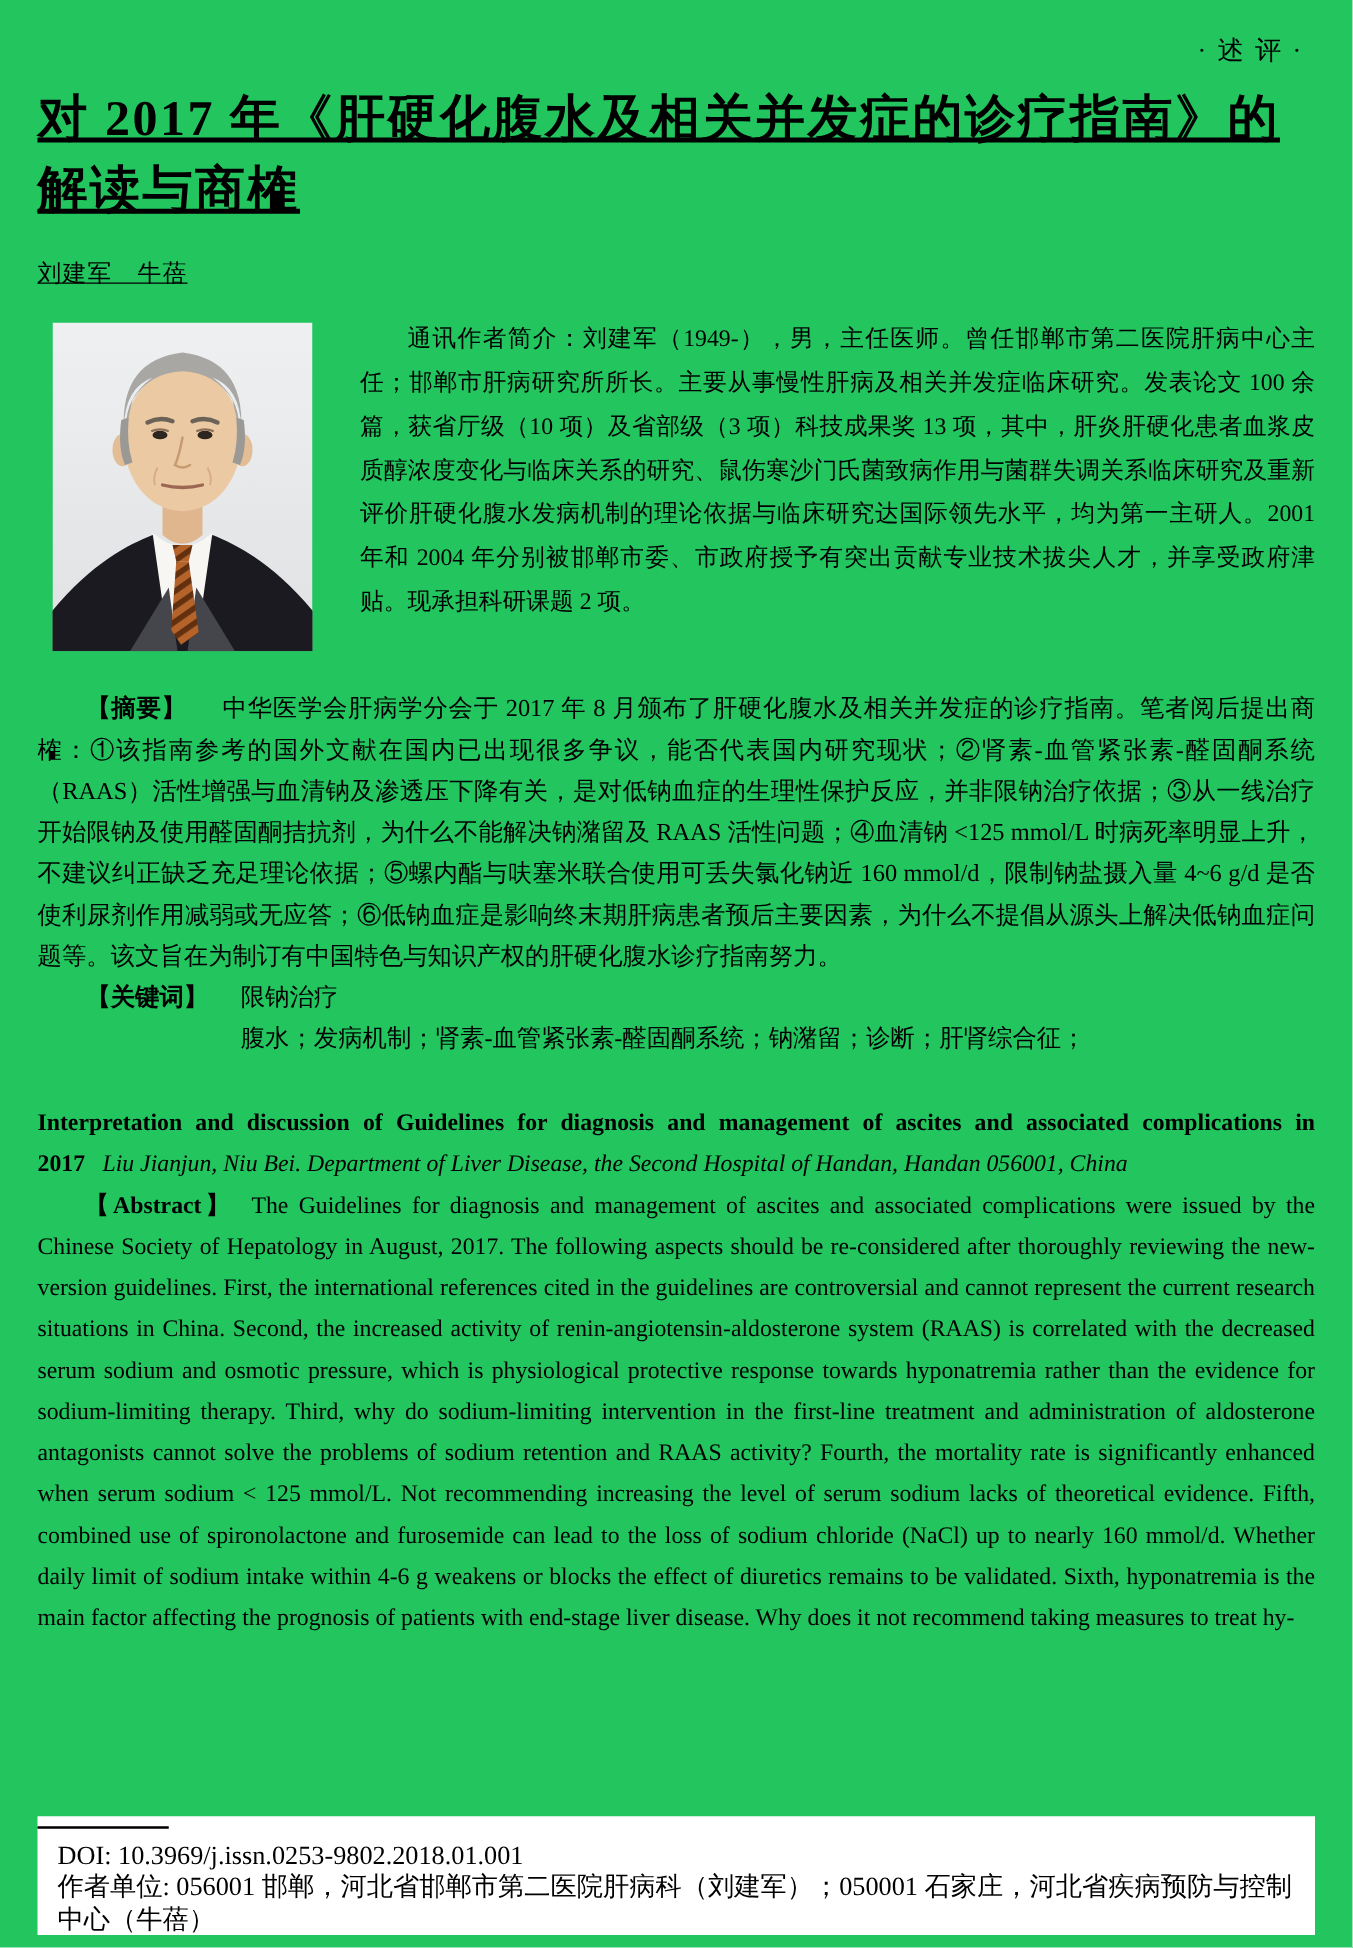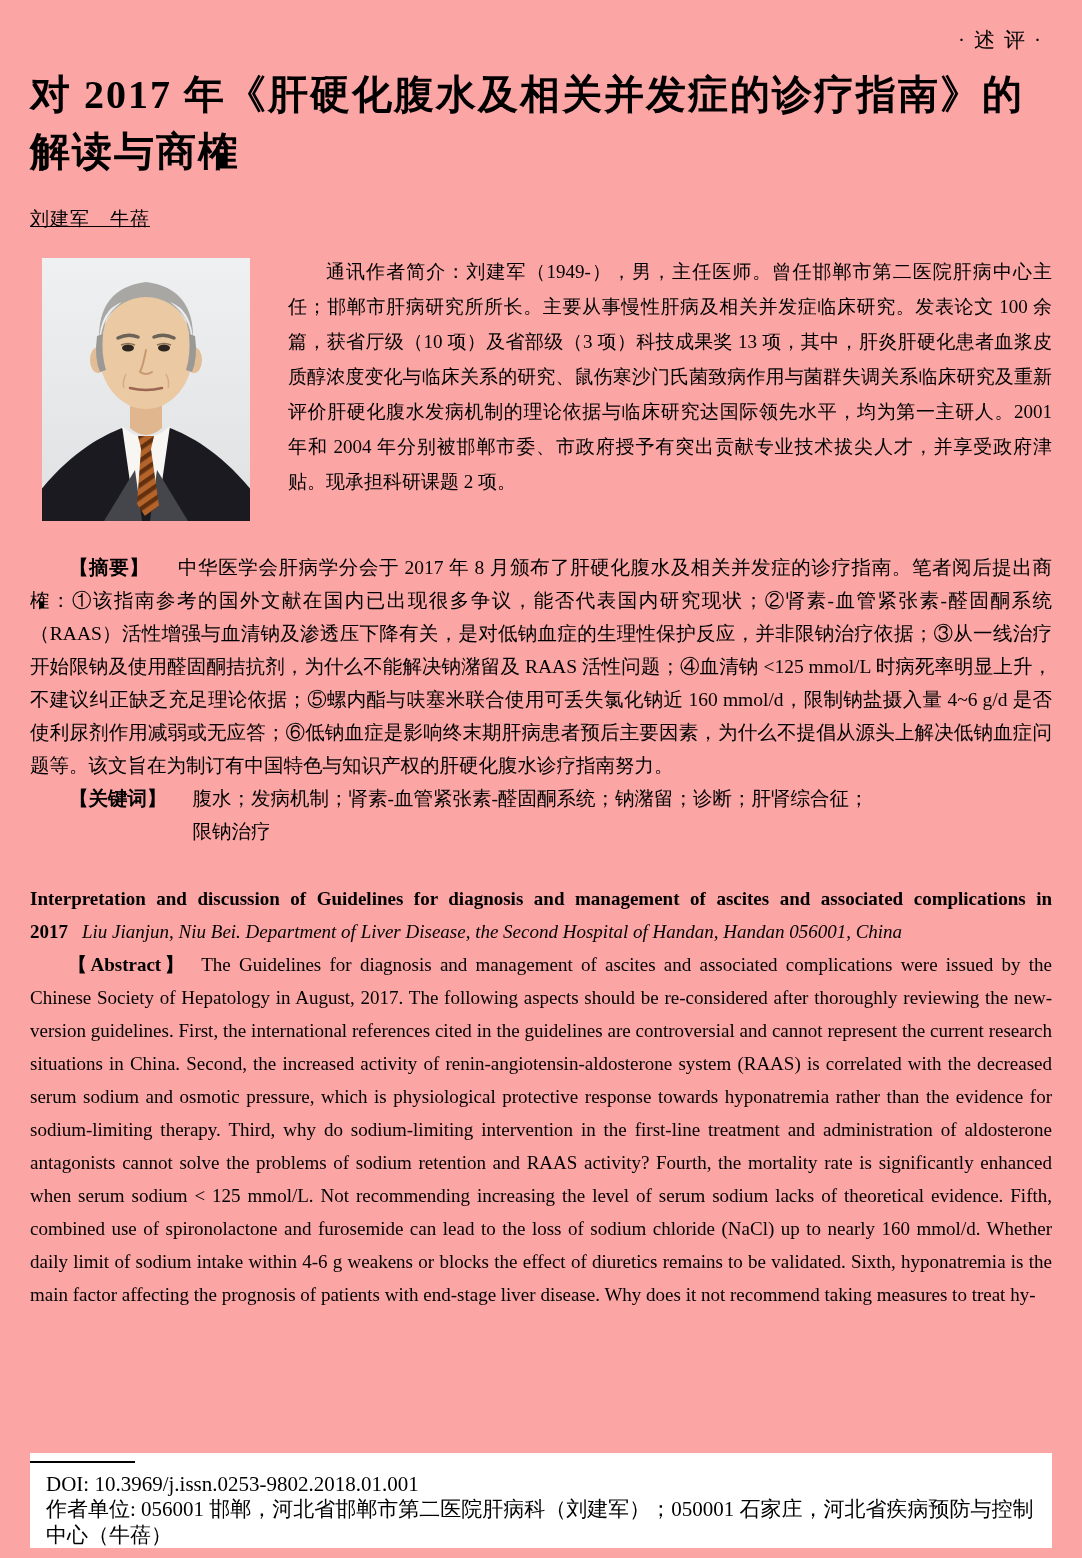--- a/index.html
+++ b/index.html
@@ -1,38 +1,39 @@
 <!DOCTYPE html>
 <html><head>
 <meta charset="utf-8">
 <style>
   html,body { margin:0; padding:0; background:#fff; }
   .page {
     position:relative;
     width:1082px; height:1558px;
-    background:#fca5a5;
+    background:#22c55e;
     color:#000;
     font-family:"Liberation Serif","DejaVu Serif",serif;
     overflow:hidden;
     box-sizing:border-box;
     padding:26px 30px 0 30px;
   }
   .column-mark {
     text-align:right;
     font-size:21px;
     letter-spacing:9px;
     height:30px;
     padding-right:2px;
   }
   h1.article-title {
     margin:10px 0 0 0;
     font-size:40px;
     line-height:57px;
     font-weight:700;
     letter-spacing:2px;
+    text-decoration:underline;
   }
   .authors {
     margin-top:26px;
     font-size:19px;
     letter-spacing:1px;
     text-decoration:underline;
   }
   .bio-block {
     margin-top:22px;
     font-size:19px;
@@ -161,22 +162,22 @@
       <path d="M124,116 Q128,124 126,130" stroke="#d8ab82" stroke-width="1.5" fill="none"></path>
     </svg>
     <p class="bio-text">通讯作者简介：刘建军（1949-），男，主任医师。曾任邯郸市第二医院肝病中心主任；邯郸市肝病研究所所长。主要从事慢性肝病及相关并发症临床研究。发表论文 100 余篇，获省厅级（10 项）及省部级（3 项）科技成果奖 13 项，其中，肝炎肝硬化患者血浆皮质醇浓度变化与临床关系的研究、鼠伤寒沙门氏菌致病作用与菌群失调关系临床研究及重新评价肝硬化腹水发病机制的理论依据与临床研究达国际领先水平，均为第一主研人。2001 年和 2004 年分别被邯郸市委、市政府授予有突出贡献专业技术拔尖人才，并享受政府津贴。现承担科研课题 2 项。</p>
   </div>
 
   <p class="abstract-cn"><span class="label-b">【摘要】</span><span class="label-gap"></span><span>中华医学会肝病学分会于 2017 年 8 月颁布了肝硬化腹水及相关并发症的诊疗指南。笔者阅后提出商榷：①该指南参考的国外文献在国内已出现很多争议，能否代表国内研究现状；②肾素-血管紧张素-醛固酮系统（RAAS）活性增强与血清钠及渗透压下降有关，是对低钠血症的生理性保护反应，并非限钠治疗依据；③从一线治疗开始限钠及使用醛固酮拮抗剂，为什么不能解决钠潴留及 RAAS 活性问题；④血清钠 &lt;125 mmol/L 时病死率明显上升，不建议纠正缺乏充足理论依据；⑤螺内酯与呋塞米联合使用可丢失氯化钠近 160 mmol/d，限制钠盐摄入量 4~6 g/d 是否使利尿剂作用减弱或无应答；⑥低钠血症是影响终末期肝病患者预后主要因素，为什么不提倡从源头上解决低钠血症问题等。该文旨在为制订有中国特色与知识产权的肝硬化腹水诊疗指南努力。</span></p>
 
   <div class="keywords-row">
     <div class="keywords-label">【关键词】</div>
     <div class="keywords-body">
+      <div>限钠治疗</div>
       <div>腹水；发病机制；肾素-血管紧张素-醛固酮系统；钠潴留；诊断；肝肾综合征；</div>
-      <div>限钠治疗</div>
     </div>
   </div>
 
   <div class="english-block">
     <p style="margin:0;"><span class="en-title">Interpretation and discussion of Guidelines for diagnosis and management of ascites and associated complications in 2017</span><span class="en-byline">Liu Jianjun, Niu Bei. Department of Liver Disease, the Second Hospital of Handan, Handan 056001, China</span></p>
     <p class="abstract-en"><span class="label-b">【Abstract】</span><span class="label-gap" style="width:14px;"></span><span>The Guidelines for diagnosis and management of ascites and associated complications were issued by the Chinese Society of Hepatology in August, 2017. The following aspects should be re-considered after thoroughly reviewing the new-version guidelines. First, the international references cited in the guidelines are controversial and cannot represent the current research situations in China. Second, the increased activity of renin-angiotensin-aldosterone system (RAAS) is correlated with the decreased serum sodium and osmotic pressure, which is physiological protective response towards hyponatremia rather than the evidence for sodium-limiting therapy. Third, why do sodium-limiting intervention in the first-line treatment and administration of aldosterone antagonists cannot solve the problems of sodium retention and RAAS activity? Fourth, the mortality rate is significantly enhanced when serum sodium &lt; 125 mmol/L. Not recommending increasing the level of serum sodium lacks of theoretical evidence. Fifth, combined use of spironolactone and furosemide can lead to the loss of sodium chloride (NaCl) up to nearly 160 mmol/d. Whether daily limit of sodium intake within 4-6 g weakens or blocks the effect of diuretics remains to be validated. Sixth, hyponatremia is the main factor affecting the prognosis of patients with end-stage liver disease. Why does it not recommend taking measures to treat hy-</span></p>
   </div>
 
   <div class="footnote">
     <div class="footnote-divider"></div>

